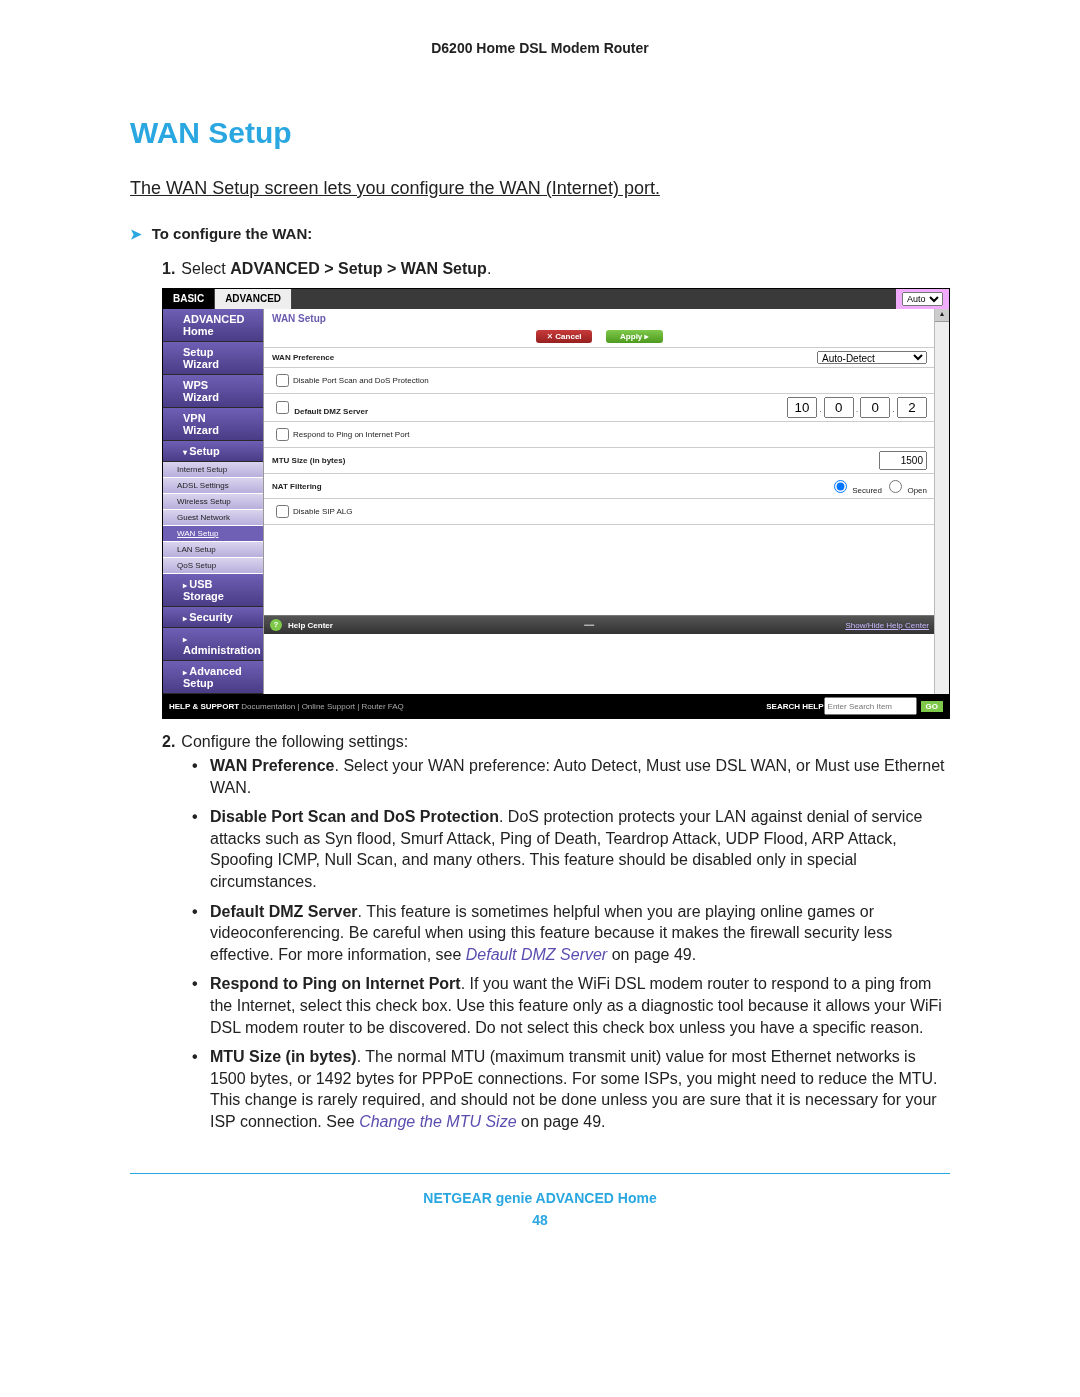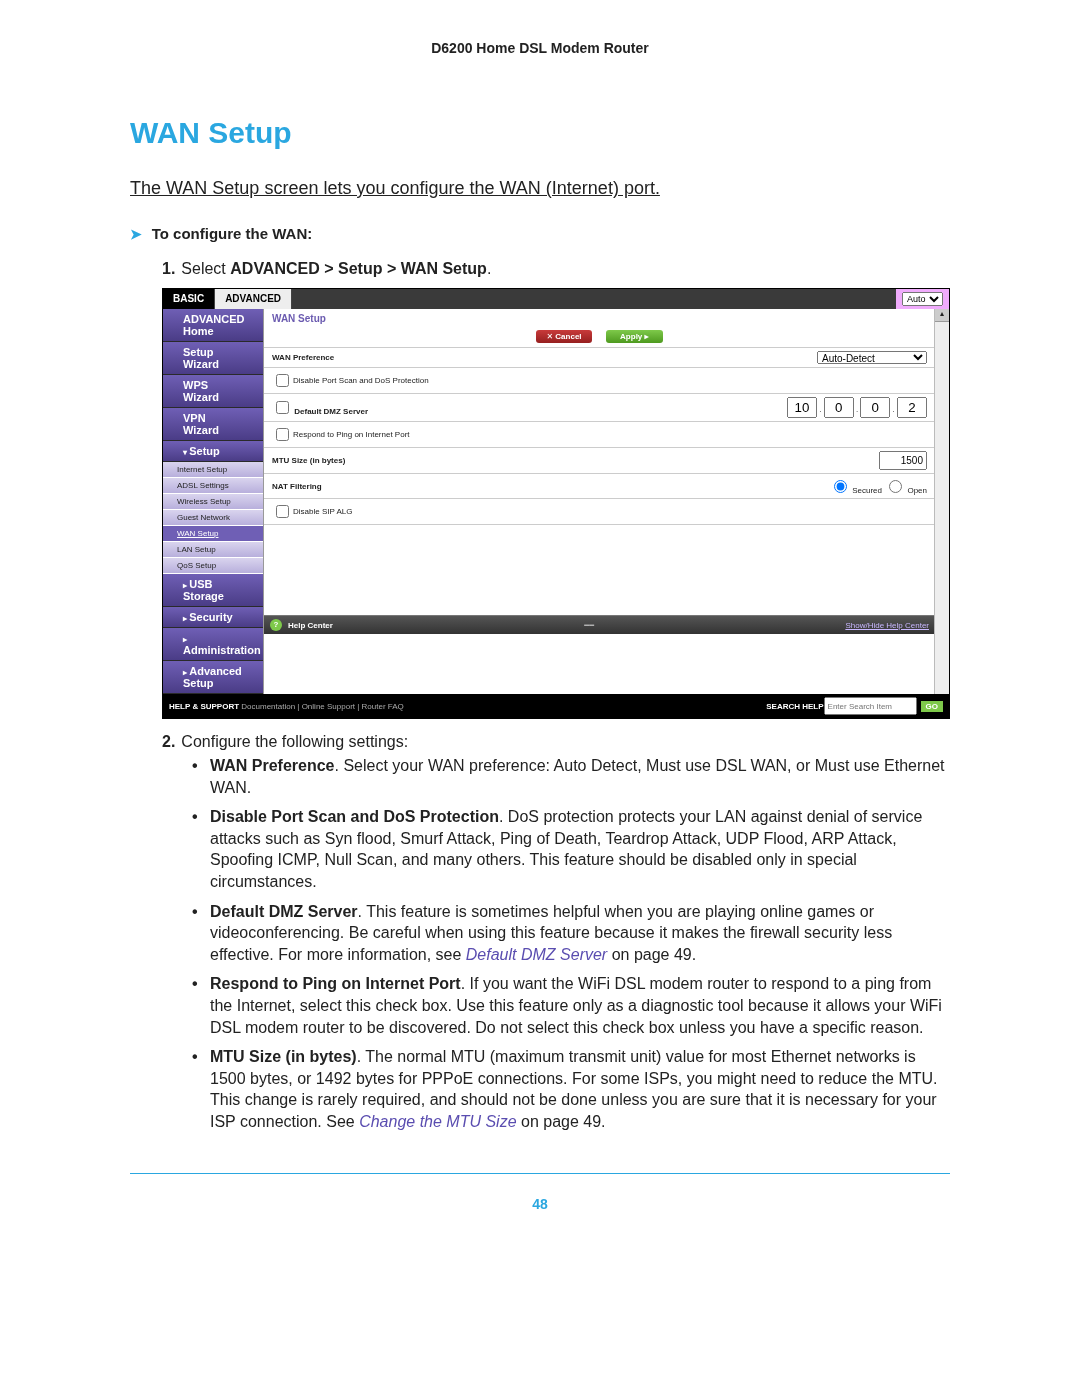--- a/index.html
+++ b/index.html
@@ -184,16 +184,17 @@
       <li><span class="b">WAN Preference</span><span>. Select your WAN preference: Auto Detect, Must use DSL WAN, or Must use Ethernet WAN.</span></li>
       <li><span class="b">Disable Port Scan and DoS Protection</span><span>. DoS protection protects your LAN against denial of service attacks such as Syn flood, Smurf Attack, Ping of Death, Teardrop Attack, UDP Flood, ARP Attack, Spoofing ICMP, Null Scan, and many others. This feature should be disabled only in special circumstances.</span></li>
       <li><span class="b">Default DMZ Server</span><span>. This feature is sometimes helpful when you are playing online games or videoconferencing. Be careful when using this feature because it makes the firewall security less effective. For more information, see </span><span class="ilink">Default DMZ Server</span><span> on page 49.</span></li>
       <li><span class="b">Respond to Ping on Internet Port</span><span>. If you want the WiFi DSL modem router to respond to a ping from the Internet, select this check box. Use this feature only as a diagnostic tool because it allows your WiFi DSL modem router to be discovered. Do not select this check box unless you have a specific reason.</span></li>
       <li><span class="b">MTU Size (in bytes)</span><span>. The normal MTU (maximum transmit unit) value for most Ethernet networks is 1500 bytes, or 1492 bytes for PPPoE connections. For some ISPs, you might need to reduce the MTU. This change is rarely required, and should not be done unless you are sure that it is necessary for your ISP connection. See </span><span class="ilink">Change the MTU Size</span><span> on page 49.</span></li>
     </ul>
   </li>
 </ol>
 
 <div class="page-footer">
+  <div class="t1">NETGEAR genie ADVANCED Home</div>
   <div class="t2">48</div>
 </div>
 
 </div>
 
 </body></html>

